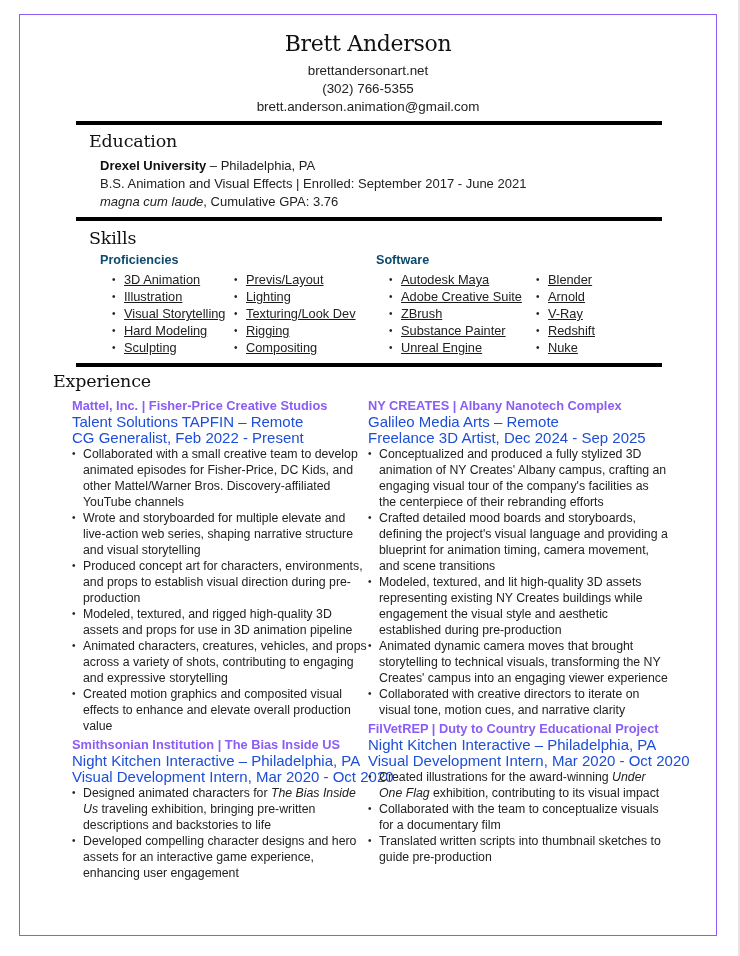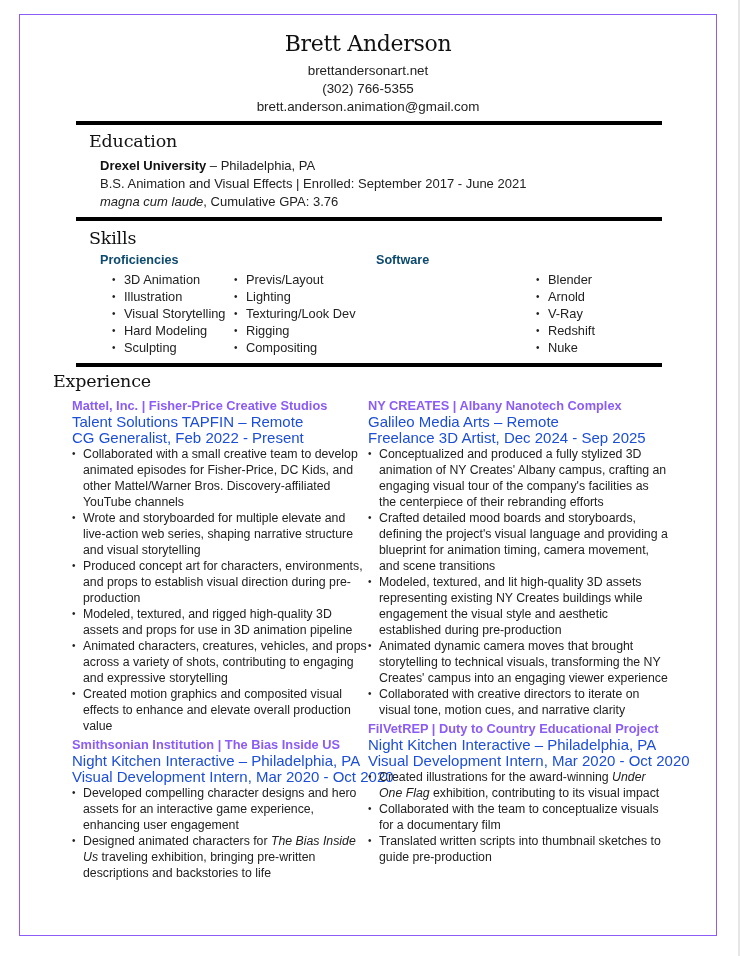--- a/index.html
+++ b/index.html
@@ -8,21 +8,21 @@
   .page { position: absolute; left: 19px; top: 14px; width: 696px; height: 920px; border: 1px solid #8b5cf6; box-sizing: content-box; }
   .abs { position: absolute; }
   .name { left: 0; width: 696px; top: 16px; text-align: center; font-family: "DejaVu Serif", serif; font-size: 22px; color: #111; letter-spacing: -0.3px; }
   .contact { left: 0; width: 696px; text-align: center; font-size: 13.4px; color: #222; }
   .rule { height: 4px; background: #000; }
   .sec-title { font-family: "DejaVu Serif", serif; font-size: 17.5px; color: #111; letter-spacing: -0.2px; }
   .line { font-size: 13px; color: #222; white-space: nowrap; line-height: 17px; }
   .b { font-weight: bold; color: #111; }
   .i { font-style: italic; }
   .sub { font-size: 12.6px; font-weight: bold; color: #0c4a6e; }
-  ul.skills { list-style: none; margin: 0; padding: 0; }
+  ul.skills { list-style: none; margin: 0; padding: 0; text-decoration: underline; }
   ul.skills li { font-size: 12.8px; line-height: 17px; color: #222; white-space: nowrap; position: relative; padding-left: 12px; }
   ul.skills li::before { content: "•"; position: absolute; left: 0; top: 0; font-size: 10px; }
   .exp-col { width: 296px; }
   .job-title { font-size: 12.8px; font-weight: bold; color: #8b5cf6; line-height: 16px; white-space: nowrap; }
   .job-line { font-size: 15px; color: #1d4ed8; line-height: 16px; white-space: nowrap; }
   ul.bullets { list-style: none; margin: 0; padding: 0; }
   ul.bullets li { font-size: 12.3px; line-height: 16px; color: #222; position: relative; padding-left: 11px; }
   ul.bullets li::before { content: "•"; position: absolute; left: 0; top: 0; font-size: 10px; }
   .job { margin-bottom: 3px; }
 </style>
@@ -61,20 +61,27 @@
       <li>Sculpting</li>
     </ul>
   <ul class="abs skills" style="left:214px; top:256px;" id="prof2">
       <li>Previs/Layout</li>
       <li>Lighting</li>
       <li>Texturing/Look Dev</li>
       <li>Rigging</li>
       <li>Compositing</li>
     </ul>
   <div class="abs sub" style="left:356px; top:238px;">Software</div>
+  <ul class="abs skills" style="left:369px; top:256px;" id="soft1">
+      <li>Autodesk Maya</li>
+      <li>Adobe Creative Suite</li>
+      <li>ZBrush</li>
+      <li>Substance Painter</li>
+      <li>Unreal Engine</li>
+    </ul>
   <ul class="abs skills" style="left:516px; top:256px;" id="soft2">
       <li>Blender</li>
       <li>Arnold</li>
       <li>V-Ray</li>
       <li>Redshift</li>
       <li>Nuke</li>
     </ul>
 
   <div class="abs rule" style="left:56px; top:348px; width:586px;"></div>
 
@@ -91,22 +98,22 @@
           <li>Modeled, textured, and rigged high-quality 3D assets and props for use in 3D animation pipeline</li>
           <li>Animated characters, creatures, vehicles, and props across a variety of shots, contributing to engaging and expressive storytelling</li>
           <li>Created motion graphics and composited visual effects to enhance and elevate overall production value</li>
         </ul>
       </div>
       <div class="job">
         <div class="job-title">Smithsonian Institution | The Bias Inside US</div>
         <div class="job-line">Night Kitchen Interactive – Philadelphia, PA</div>
         <div class="job-line">Visual Development Intern, Mar 2020 - Oct 2020</div>
         <ul class="bullets">
+          <li>Designed animated characters for <span class="i">The Bias Inside Us</span> traveling exhibition, bringing pre-written descriptions and backstories to life</li>
           <li>Developed compelling character designs and hero assets for an interactive game experience, enhancing user engagement</li>
-          <li>Designed animated characters for <span class="i">The Bias Inside Us</span> traveling exhibition, bringing pre-written descriptions and backstories to life</li>
         </ul>
       </div>
     </div>
   <div class="abs exp-col" style="left:348px; top:383px; width:300px;" id="expRight">
       <div class="job">
         <div class="job-title">NY CREATES | Albany Nanotech Complex</div>
         <div class="job-line">Galileo Media Arts – Remote</div>
         <div class="job-line">Freelance 3D Artist, Dec 2024 - Sep 2025</div>
         <ul class="bullets">
           <li>Conceptualized and produced a fully stylized 3D animation of NY Creates' Albany campus, crafting an engaging visual tour of the company's facilities as the centerpiece of their rebranding efforts</li>

